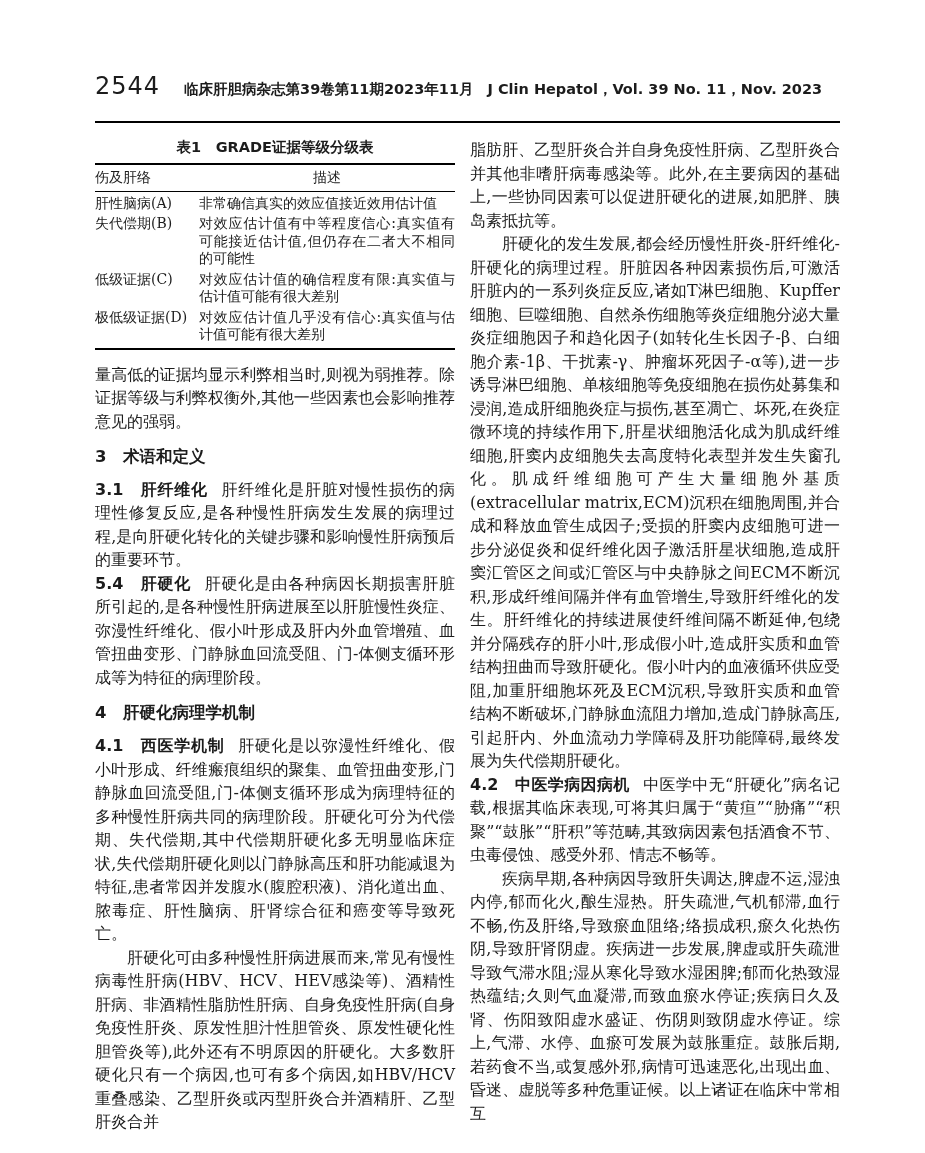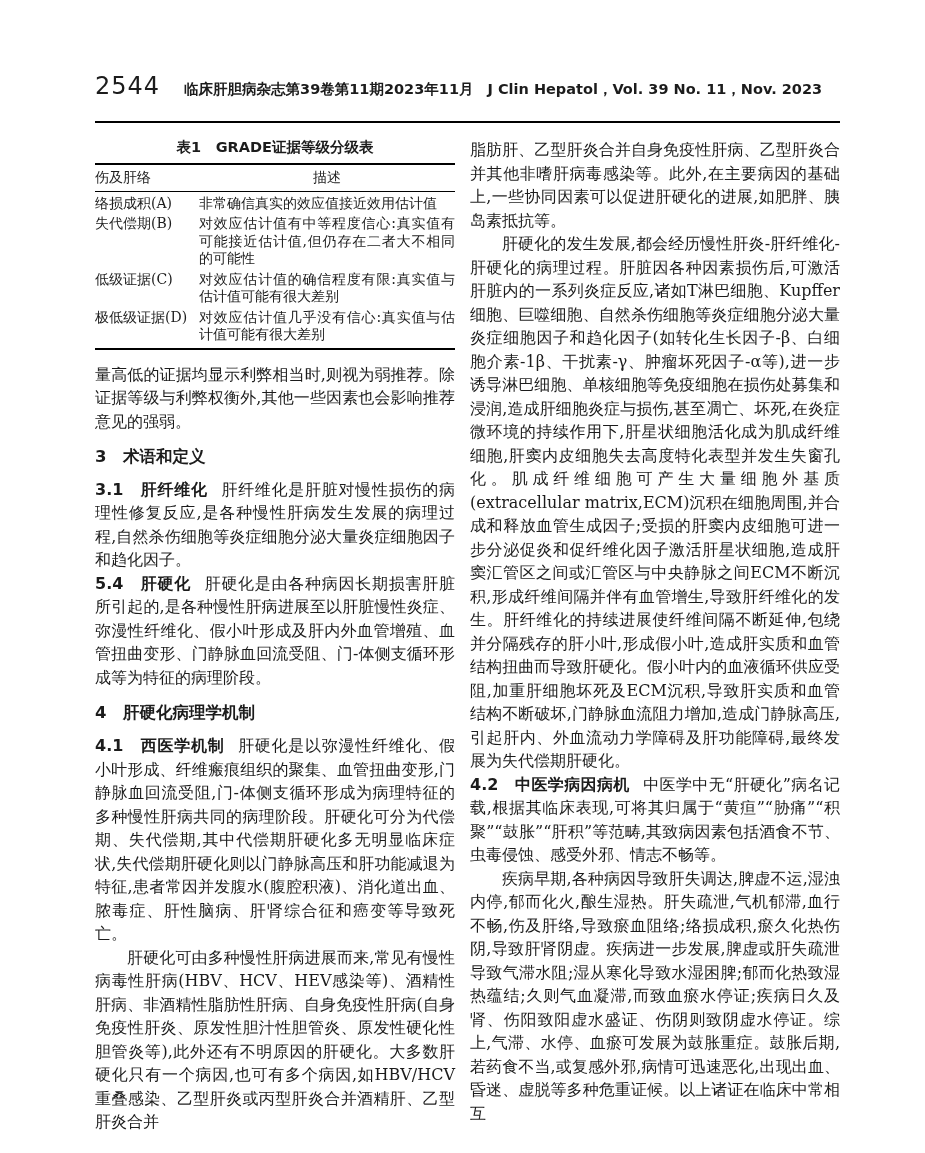--- a/index.html
+++ b/index.html
@@ -89,21 +89,21 @@
         <div class="cap cap-cn">表1　GRADE证据等级分级表</div>
         <table class="grade">
           <thead>
             <tr>
               <th class="lvl">伤及肝络</th>
               <th class="dsc">描述</th>
             </tr>
           </thead>
           <tbody>
             <tr>
-              <td class="lvl">络损成积(A)</td>
+              <td class="lvl">肝性脑病(A)</td>
               <td class="dsc">非常确信真实的效应值接近效用估计值</td>
             </tr>
             <tr>
               <td class="lvl">失代偿期(B)</td>
               <td class="dsc">对效应估计值有中等程度信心:真实值有可能接近估计值,但仍存在二者大不相同的可能性</td>
             </tr>
             <tr>
               <td class="lvl">低级证据(C)</td>
               <td class="dsc">对效应估计值的确信程度有限:真实值与估计值可能有很大差别</td>
             </tr>
@@ -112,21 +112,21 @@
               <td class="dsc">对效应估计值几乎没有信心:真实值与估计值可能有很大差别</td>
             </tr>
           </tbody>
         </table>
       </div>
 
       <p>量高低的证据均显示利弊相当时,则视为弱推荐。除证据等级与利弊权衡外,其他一些因素也会影响推荐意见的强弱。</p>
 
       <h2 class="sec">3　术语和定义</h2>
 
-      <p><b class="runin-label">3.1　肝纤维化</b><span>肝纤维化是肝脏对慢性损伤的病理性修复反应,是各种慢性肝病发生发展的病理过程,自然杀伤细胞等炎症细胞分泌大量炎症细胞因子和趋化因子。</span></p>
+      <p><b class="runin-label">3.1　肝纤维化</b><span>肝纤维化是肝脏对慢性损伤的病理性修复反应,是各种慢性肝病发生发展的病理过程,是向肝硬化转化的关键步骤和影响慢性肝病预后的重要环节。</span></p>
 
       <p><b class="runin-label">5.4　肝硬化</b><span>肝硬化是由各种病因长期损害肝脏所引起的,是各种慢性肝病进展至以肝脏慢性炎症、弥漫性纤维化、假小叶形成及肝内外血管增殖、血管扭曲变形、门静脉血回流受阻、门-体侧支循环形成等为特征的病理阶段。</span></p>
 
       <h2 class="sec">4　肝硬化病理学机制</h2>
 
       <p><b class="runin-label">4.1　西医学机制</b><span>肝硬化是以弥漫性纤维化、假小叶形成、纤维瘢痕组织的聚集、血管扭曲变形,门静脉血回流受阻,门-体侧支循环形成为病理特征的多种慢性肝病共同的病理阶段。肝硬化可分为代偿期、失代偿期,其中代偿期肝硬化多无明显临床症状,失代偿期肝硬化则以门静脉高压和肝功能减退为特征,患者常因并发腹水(腹腔积液)、消化道出血、脓毒症、肝性脑病、肝肾综合征和癌变等导致死亡。</span></p>
 
       <p class="ind">肝硬化可由多种慢性肝病进展而来,常见有慢性病毒性肝病(HBV、HCV、HEV感染等)、酒精性肝病、非酒精性脂肪性肝病、自身免疫性肝病(自身免疫性肝炎、原发性胆汁性胆管炎、原发性硬化性胆管炎等),此外还有不明原因的肝硬化。大多数肝硬化只有一个病因,也可有多个病因,如HBV/HCV重叠感染、乙型肝炎或丙型肝炎合并酒精肝、乙型肝炎合并</p>
 
     </div>

